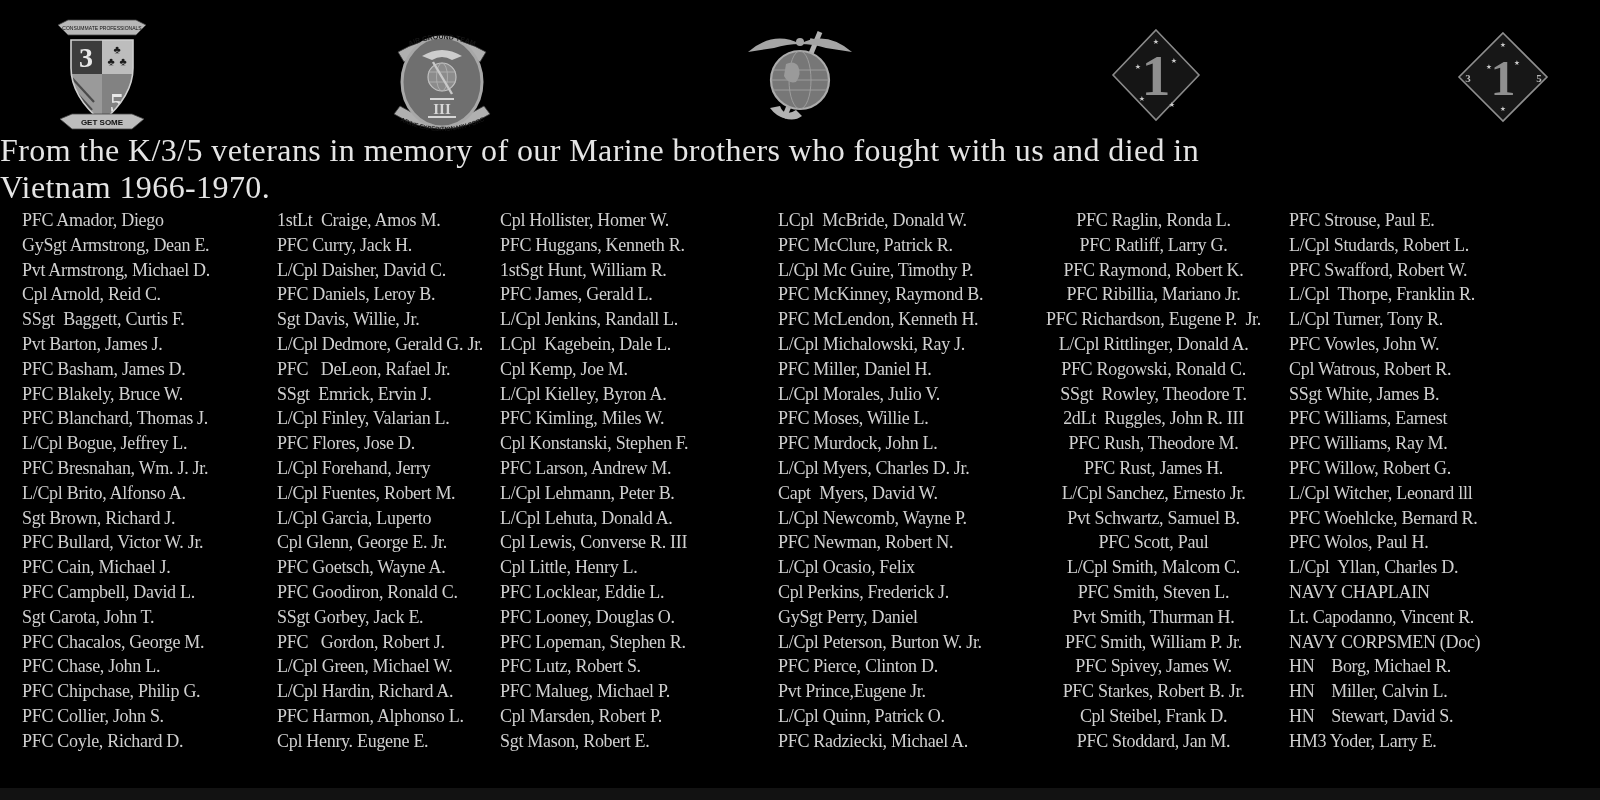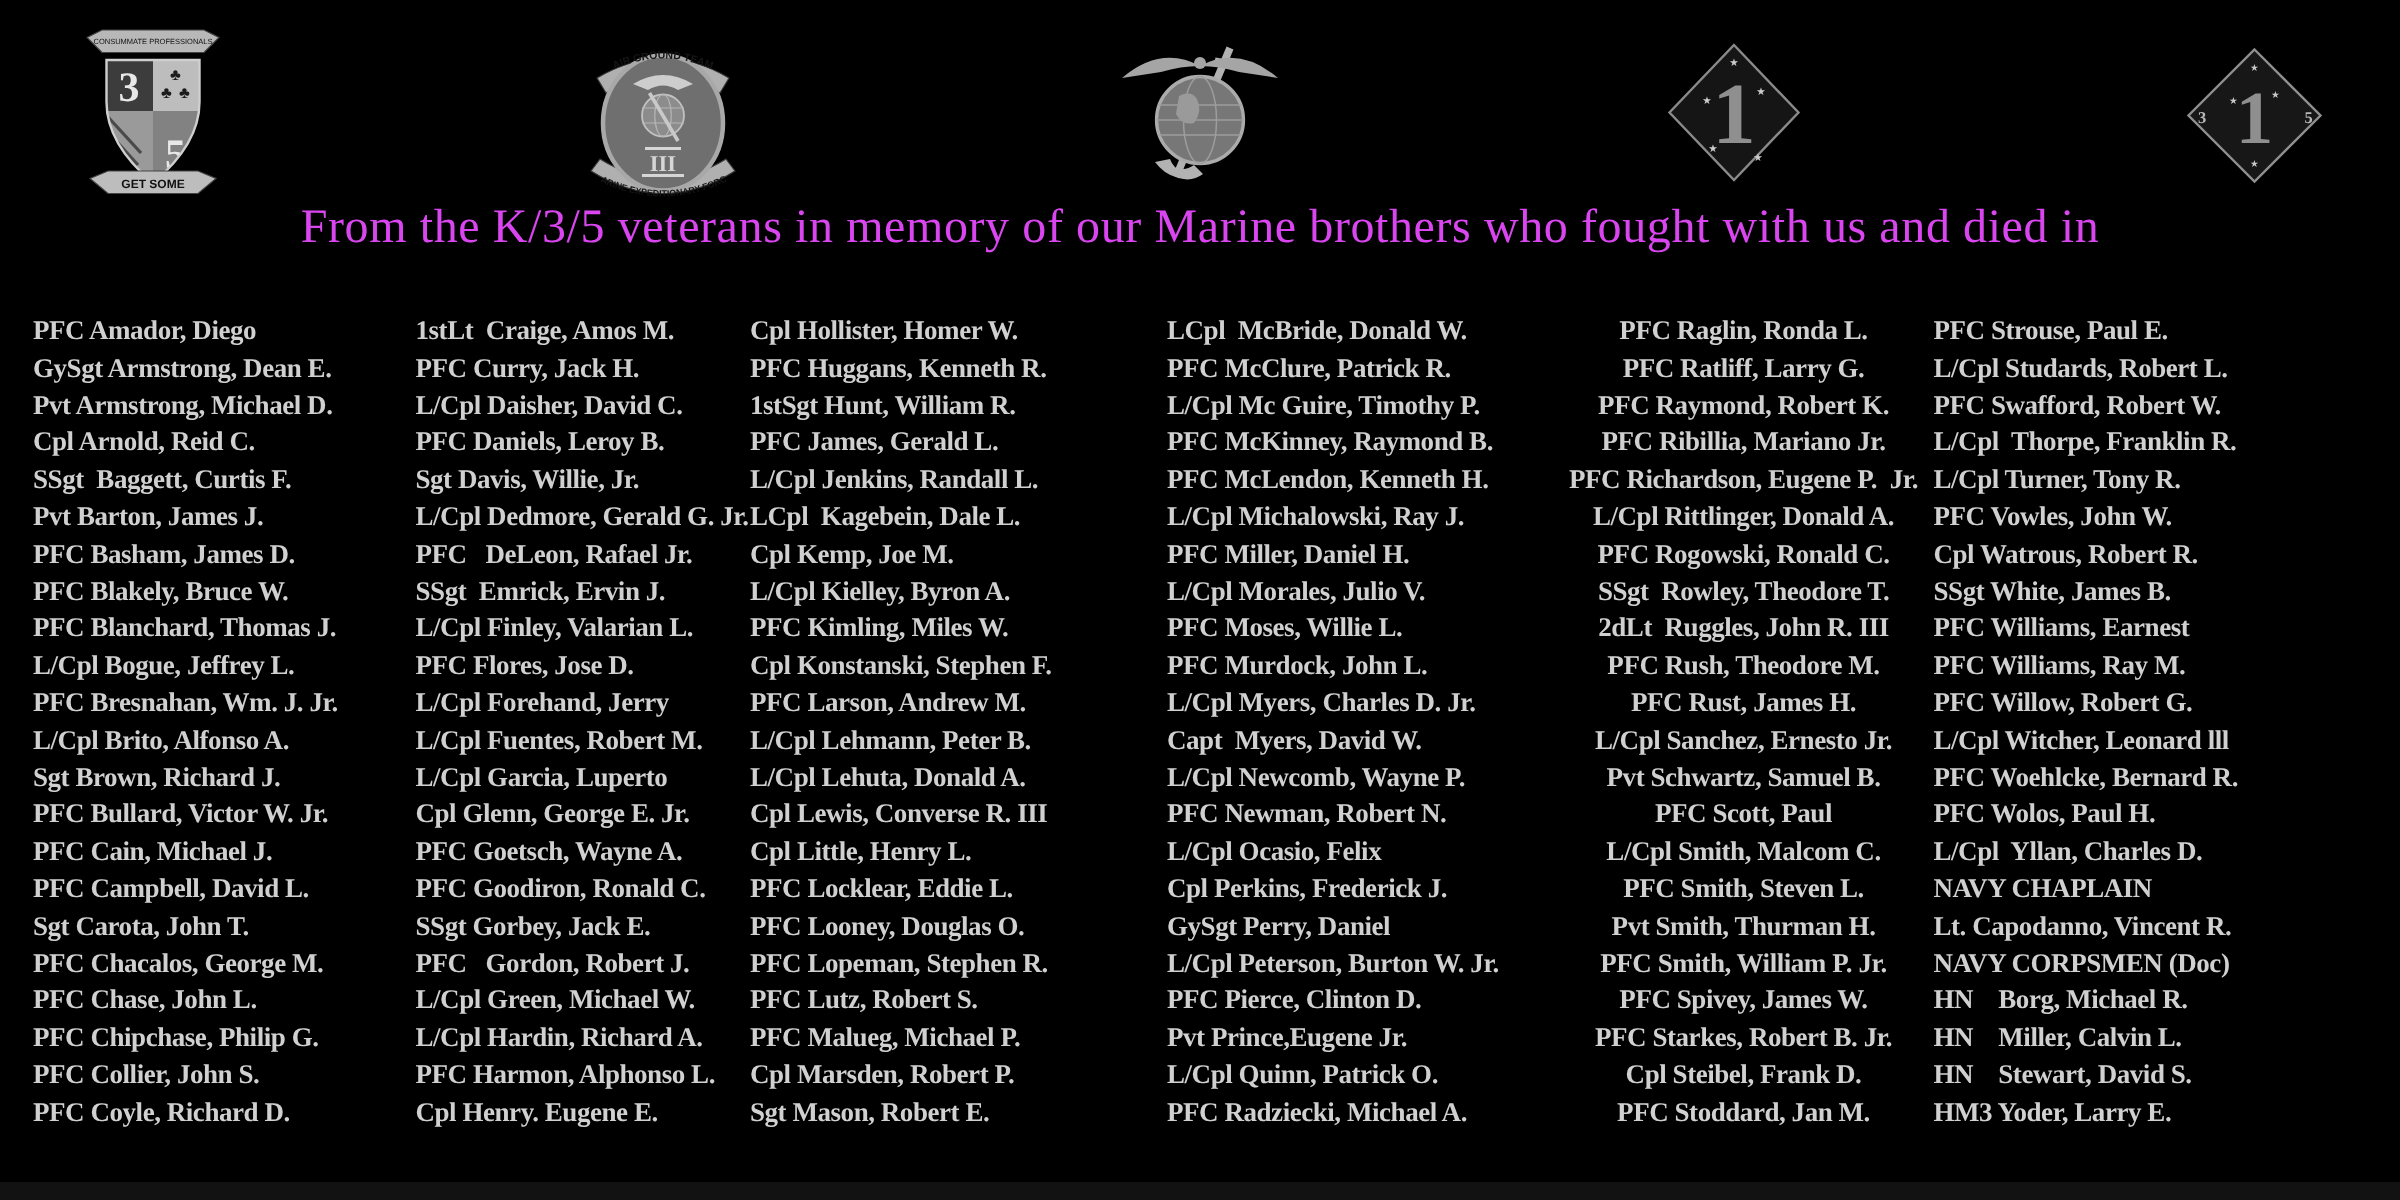--- a/index.html
+++ b/index.html
@@ -9,30 +9,29 @@
   }
   
   .emblem{position:absolute;}
   #emblem-crest{left:54px;top:16px;}
   #emblem-mef{left:386px;top:22px;}
   #emblem-ega{left:740px;top:18px;}
   #emblem-div1{left:1110px;top:27px;}
   #emblem-div2{left:1455px;top:31px;}
   
   .title{
-    position:absolute;left:0;top:132px;width:1600px;text-align:center;
-    color:#d946ef;font-size:32px;line-height:37px;letter-spacing:.4px;
+    position:absolute;left:0;top:132px;width:1600px;text-align:left;
+    color:#e5e5e5;font-size:32px;line-height:37px;letter-spacing:.4px;
     text-shadow:0 1px 1px #000;
   }
   
   .col{
     position:absolute;top:208px;margin:0;padding:0;list-style:none;
     color:#d0d0d0;font-size:18px;line-height:24.8px;letter-spacing:-0.3px;
     white-space:pre;
-    font-weight:bold;
   }
   #col-0{left:22px;}
   #col-1{left:277px;}
   #col-2{left:500px;}
   #col-3{left:778px;}
   #col-4{left:1046px;text-align:center;}
   #col-5{left:1289px;}
   .bottom-edge{position:absolute;left:0;bottom:0;width:1600px;height:12px;background:#121212;}
 </style>
 </head>
@@ -124,20 +123,21 @@
     <text x="13" y="51" font-size="11" font-weight="bold" text-anchor="middle" fill="#b8b8b8">3</text>
     <text x="84" y="51" font-size="11" font-weight="bold" text-anchor="middle" fill="#b8b8b8">5</text>
     <text x="48" y="16" font-size="6.5" text-anchor="middle" fill="#c9c9c9">★</text>
     <text x="34" y="38" font-size="6.5" text-anchor="middle" fill="#c9c9c9">★</text>
     <text x="62" y="34" font-size="6.5" text-anchor="middle" fill="#c9c9c9">★</text>
     <text x="48" y="80" font-size="6.5" text-anchor="middle" fill="#c9c9c9">★</text>
   </svg>
 
   <div class="title">
     <div>From the K/3/5 veterans in memory of our Marine brothers who fought with us and died in</div>
+    <div>Vietnam 1966-1970.</div>
   </div>
 
   <ul class="col" id="col-0"><li>PFC Amador, Diego</li><li>GySgt Armstrong, Dean E.</li><li>Pvt Armstrong, Michael D.</li><li>Cpl Arnold, Reid C.</li><li>SSgt  Baggett, Curtis F.</li><li>Pvt Barton, James J.</li><li>PFC Basham, James D.</li><li>PFC Blakely, Bruce W.</li><li>PFC Blanchard, Thomas J.</li><li>L/Cpl Bogue, Jeffrey L.</li><li>PFC Bresnahan, Wm. J. Jr.</li><li>L/Cpl Brito, Alfonso A.</li><li>Sgt Brown, Richard J.</li><li>PFC Bullard, Victor W. Jr.</li><li>PFC Cain, Michael J.</li><li>PFC Campbell, David L.</li><li>Sgt Carota, John T.</li><li>PFC Chacalos, George M.</li><li>PFC Chase, John L.</li><li>PFC Chipchase, Philip G.</li><li>PFC Collier, John S.</li><li>PFC Coyle, Richard D.</li></ul>
   <ul class="col" id="col-1"><li>1stLt  Craige, Amos M.</li><li>PFC Curry, Jack H.</li><li>L/Cpl Daisher, David C.</li><li>PFC Daniels, Leroy B.</li><li>Sgt Davis, Willie, Jr.</li><li>L/Cpl Dedmore, Gerald G. Jr.</li><li>PFC   DeLeon, Rafael Jr.</li><li>SSgt  Emrick, Ervin J.</li><li>L/Cpl Finley, Valarian L.</li><li>PFC Flores, Jose D.</li><li>L/Cpl Forehand, Jerry</li><li>L/Cpl Fuentes, Robert M.</li><li>L/Cpl Garcia, Luperto</li><li>Cpl Glenn, George E. Jr.</li><li>PFC Goetsch, Wayne A.</li><li>PFC Goodiron, Ronald C.</li><li>SSgt Gorbey, Jack E.</li><li>PFC   Gordon, Robert J.</li><li>L/Cpl Green, Michael W.</li><li>L/Cpl Hardin, Richard A.</li><li>PFC Harmon, Alphonso L.</li><li>Cpl Henry. Eugene E.</li></ul>
   <ul class="col" id="col-2"><li>Cpl Hollister, Homer W.</li><li>PFC Huggans, Kenneth R.</li><li>1stSgt Hunt, William R.</li><li>PFC James, Gerald L.</li><li>L/Cpl Jenkins, Randall L.</li><li>LCpl  Kagebein, Dale L.</li><li>Cpl Kemp, Joe M.</li><li>L/Cpl Kielley, Byron A.</li><li>PFC Kimling, Miles W.</li><li>Cpl Konstanski, Stephen F.</li><li>PFC Larson, Andrew M.</li><li>L/Cpl Lehmann, Peter B.</li><li>L/Cpl Lehuta, Donald A.</li><li>Cpl Lewis, Converse R. III</li><li>Cpl Little, Henry L.</li><li>PFC Locklear, Eddie L.</li><li>PFC Looney, Douglas O.</li><li>PFC Lopeman, Stephen R.</li><li>PFC Lutz, Robert S.</li><li>PFC Malueg, Michael P.</li><li>Cpl Marsden, Robert P.</li><li>Sgt Mason, Robert E.</li></ul>
   <ul class="col" id="col-3"><li>LCpl  McBride, Donald W.</li><li>PFC McClure, Patrick R.</li><li>L/Cpl Mc Guire, Timothy P.</li><li>PFC McKinney, Raymond B.</li><li>PFC McLendon, Kenneth H.</li><li>L/Cpl Michalowski, Ray J.</li><li>PFC Miller, Daniel H.</li><li>L/Cpl Morales, Julio V.</li><li>PFC Moses, Willie L.</li><li>PFC Murdock, John L.</li><li>L/Cpl Myers, Charles D. Jr.</li><li>Capt  Myers, David W.</li><li>L/Cpl Newcomb, Wayne P.</li><li>PFC Newman, Robert N.</li><li>L/Cpl Ocasio, Felix</li><li>Cpl Perkins, Frederick J.</li><li>GySgt Perry, Daniel</li><li>L/Cpl Peterson, Burton W. Jr.</li><li>PFC Pierce, Clinton D.</li><li>Pvt Prince,Eugene Jr.</li><li>L/Cpl Quinn, Patrick O.</li><li>PFC Radziecki, Michael A.</li></ul>
   <ul class="col" id="col-4"><li>PFC Raglin, Ronda L.</li><li>PFC Ratliff, Larry G.</li><li>PFC Raymond, Robert K.</li><li>PFC Ribillia, Mariano Jr.</li><li>PFC Richardson, Eugene P.  Jr.</li><li>L/Cpl Rittlinger, Donald A.</li><li>PFC Rogowski, Ronald C.</li><li>SSgt  Rowley, Theodore T.</li><li>2dLt  Ruggles, John R. III</li><li>PFC Rush, Theodore M.</li><li>PFC Rust, James H.</li><li>L/Cpl Sanchez, Ernesto Jr.</li><li>Pvt Schwartz, Samuel B.</li><li>PFC Scott, Paul</li><li>L/Cpl Smith, Malcom C.</li><li>PFC Smith, Steven L.</li><li>Pvt Smith, Thurman H.</li><li>PFC Smith, William P. Jr.</li><li>PFC Spivey, James W.</li><li>PFC Starkes, Robert B. Jr.</li><li>Cpl Steibel, Frank D.</li><li>PFC Stoddard, Jan M.</li></ul>
   <ul class="col" id="col-5"><li>PFC Strouse, Paul E.</li><li>L/Cpl Studards, Robert L.</li><li>PFC Swafford, Robert W.</li><li>L/Cpl  Thorpe, Franklin R.</li><li>L/Cpl Turner, Tony R.</li><li>PFC Vowles, John W.</li><li>Cpl Watrous, Robert R.</li><li>SSgt White, James B.</li><li>PFC Williams, Earnest</li><li>PFC Williams, Ray M.</li><li>PFC Willow, Robert G.</li><li>L/Cpl Witcher, Leonard lll</li><li>PFC Woehlcke, Bernard R.</li><li>PFC Wolos, Paul H.</li><li>L/Cpl  Yllan, Charles D.</li><li>NAVY CHAPLAIN</li><li>Lt. Capodanno, Vincent R.</li><li>NAVY CORPSMEN (Doc)</li><li>HN    Borg, Michael R.</li><li>HN    Miller, Calvin L.</li><li>HN    Stewart, David S.</li><li>HM3 Yoder, Larry E.</li></ul>
 
   <div class="bottom-edge"></div>

